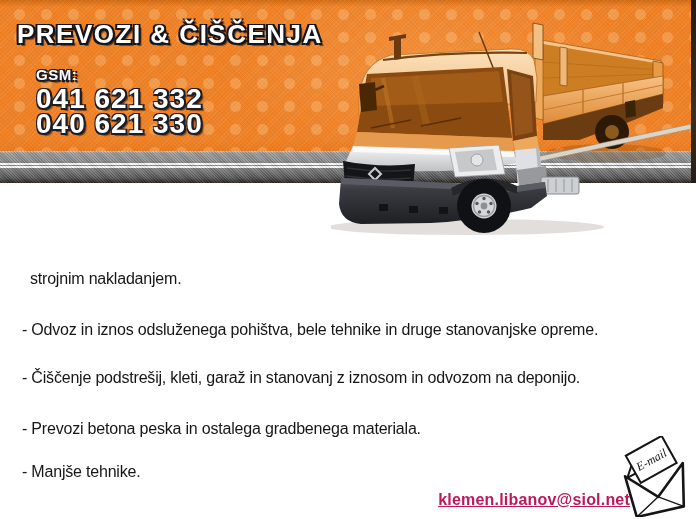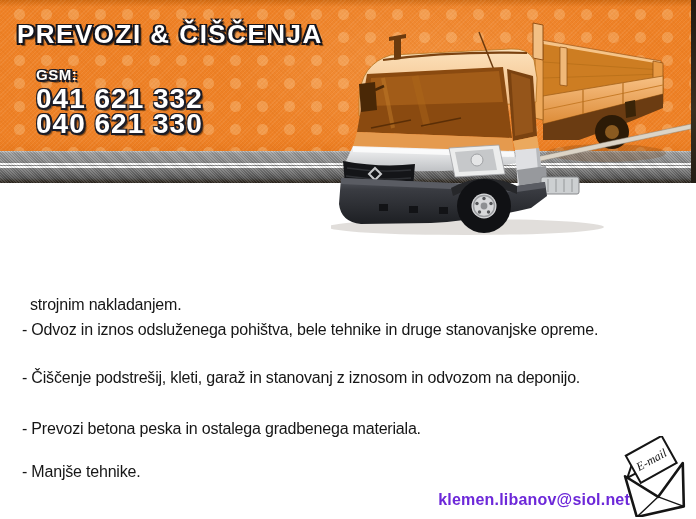--- a/index.html
+++ b/index.html
@@ -58,21 +58,21 @@
     text-align:right;
   }
 
   .truck { position:absolute; left:331px; top:20px; width:360px; height:220px; z-index:3; }
 
   
   .line {
     position:absolute; left:22px; margin:0; font-size:16px; color:#161616;
     letter-spacing:-0.2px; white-space:nowrap; z-index:6;
   }
-  #l1 { top:246px; } #l2 { top:270px; left:30px;margin-top:26px; }
+  #l1 { top:246px; } #l2 { top:270px; left:30px; }
   #l3 { top:321px; } #l4 { top:369px; }
   #l5 { top:420px; } #l6 { top:463px; }
 
   .email {
     position:absolute; top:491px; left:0; width:630px; text-align:right;
     font-size:16px; font-weight:bold; text-decoration:none; z-index:6;
     letter-spacing:.2px;
   }
   .envelope { position:absolute; left:620px; top:436px; width:73px; height:81px; z-index:6; cursor:pointer; }
 </style>
@@ -183,21 +183,21 @@
     <circle cx="146" cy="183.5" r="1.7" fill="#55575a"></circle>
     <circle cx="153" cy="186" r="3.4" fill="#8e9093"></circle>
   </svg>
 
   <p class="line" id="l2">strojnim nakladanjem.</p>
   <p class="line" id="l4">- Čiščenje podstrešij, kleti, garaž in stanovanj z iznosom in odvozom na deponijo.</p>
   <p class="line" id="l3">- Odvoz in iznos odsluženega pohištva, bele tehnike in druge stanovanjske opreme.</p>
   <p class="line" id="l5">- Prevozi betona peska in ostalega gradbenega materiala.</p>
   <p class="line" id="l6">- Manjše tehnike.</p>
 
-  <a class="email" href="#" id="email-link" style="color: #6d28d9;">klemen.libanov@siol.net</a>
+  <a class="email" href="#" id="email-link" style="color: #be185d; text-decoration: underline;">klemen.libanov@siol.net</a>
 
   <svg class="envelope" viewBox="0 0 73 81">
     <g transform="rotate(-8 36 45)">
 
       <path d="M8,38 L16,22 L27,31 Z" fill="#ffffff" stroke="#151515" stroke-width="2" stroke-linejoin="round"></path>
 
       <g transform="rotate(-21 36 26)">
         <rect x="15" y="7" width="41" height="31" fill="#ffffff" stroke="#151515" stroke-width="2"></rect>
         <text x="35.5" y="27" text-anchor="middle" font-family="Liberation Serif, serif" font-style="italic" font-size="12" fill="#151515">E-mail</text>
       </g>

